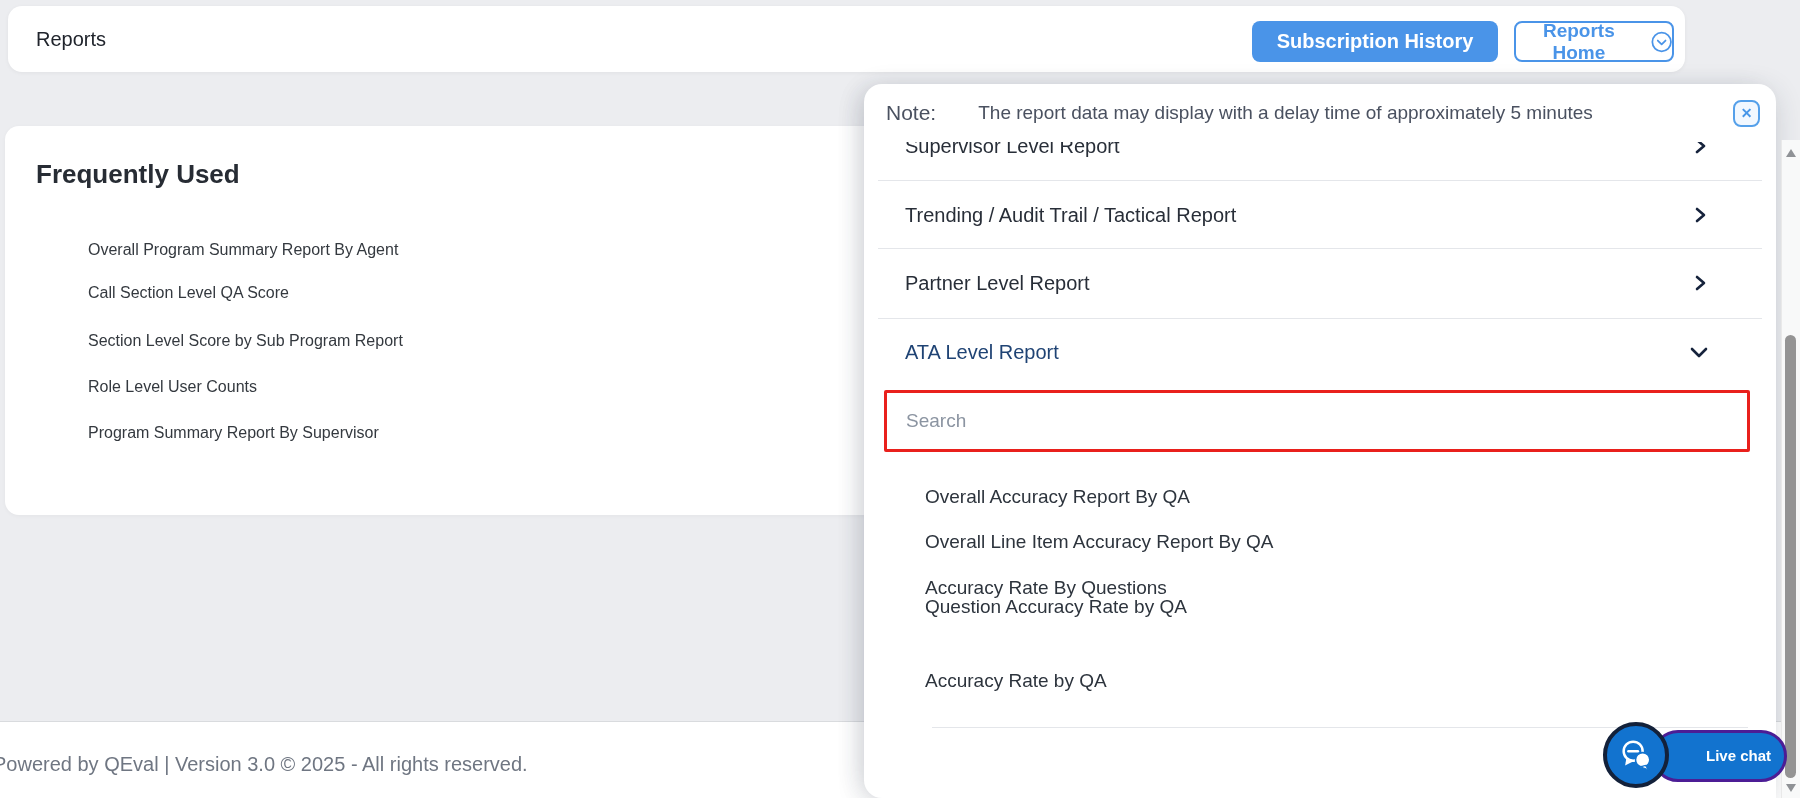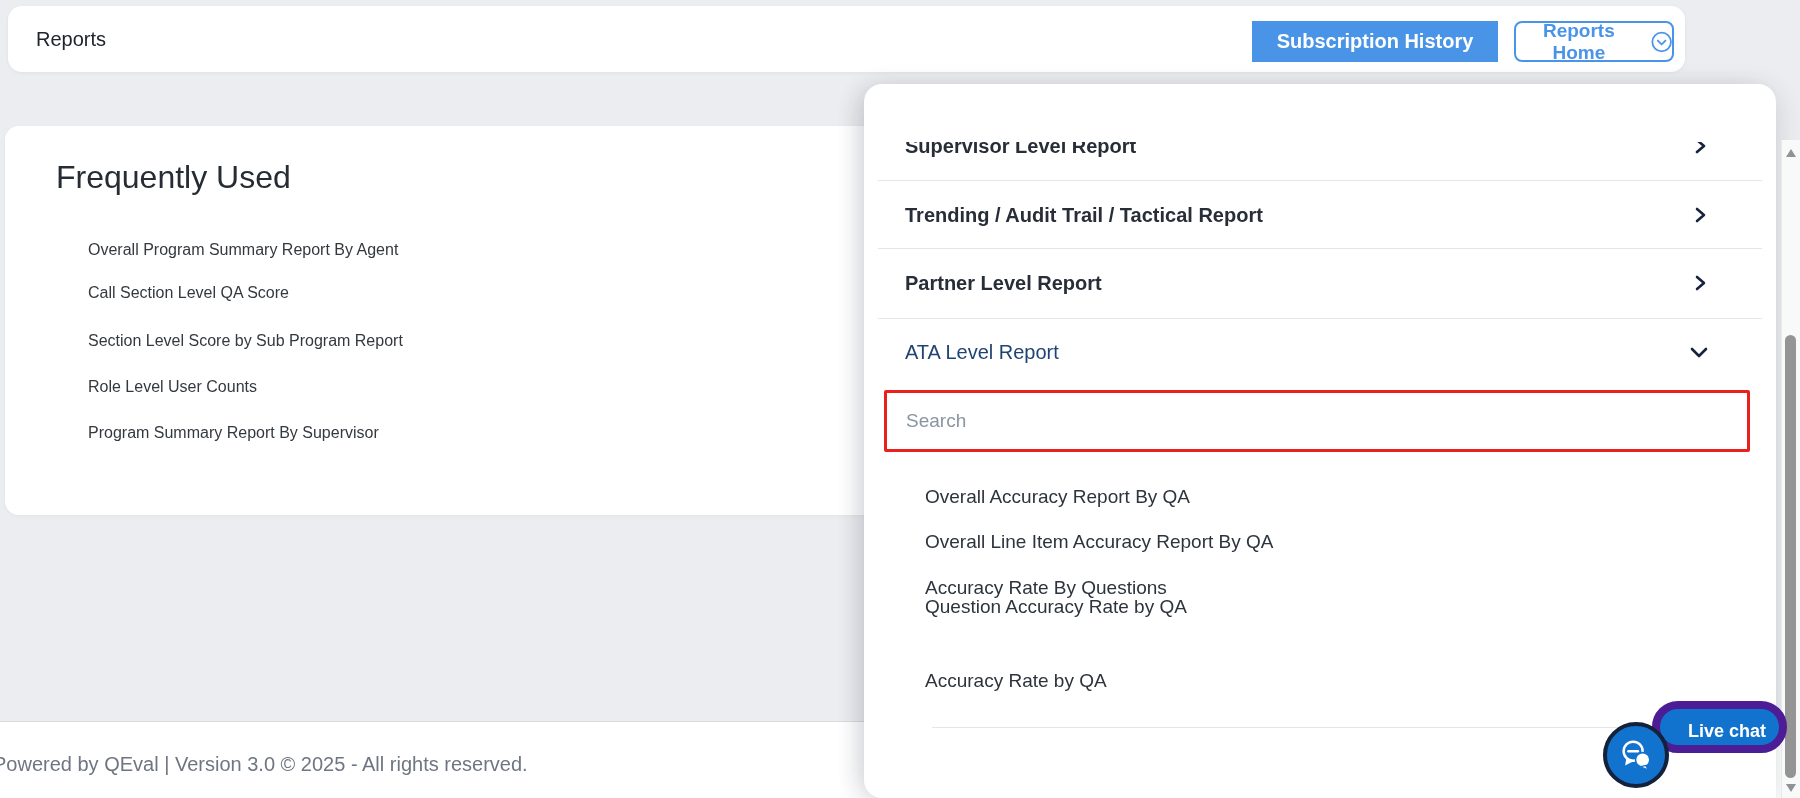--- a/index.html
+++ b/index.html
@@ -11,49 +11,49 @@
   .footer-strip { position:absolute; left:0; top:721px; width:1800px; height:77px;
     background:#ffffff; border-top:1px solid #d9dbde; z-index:1; }
   .footer-text { position:absolute; left:-7px; top:31px; font-size:20px; color:#6f7682; white-space:nowrap; }
 
   
   .header-card { position:absolute; left:8px; top:6px; width:1677px; height:66px;
     background:#ffffff; border-radius:14px; box-shadow:0 1px 4px rgba(0,0,0,0.05); z-index:2; }
   .page-title { position:absolute; left:28px; top:0; height:66px; line-height:66px;
     font-size:20px; color:#20242c; }
   .btn-subscription { position:absolute; left:1244px; top:15px; width:246px; height:41px;
-    background:#4a94e8; border:none; border-radius:0; color:#ffffff; font-size:20px; font-weight:600;
+    background:#4a94e8; border:none; border-radius:8px; color:#ffffff; font-size:20px; font-weight:600;
     font-family:"Liberation Sans", sans-serif; cursor:pointer; }
   .btn-reports-home { position:absolute; left:1506px; top:15px; width:160px; height:41px;
     background:#ffffff; border:2px solid #4a94e8; border-radius:8px; color:#4a94e8;
     font-size:19px; font-weight:600; font-family:"Liberation Sans", sans-serif; cursor:pointer;
     display:flex; align-items:center; justify-content:center; gap:9px; }
 
   
   .freq-card { position:absolute; left:5px; top:126px; width:890px; height:389px;
     background:#ffffff; border-radius:14px; box-shadow:0 1px 4px rgba(0,0,0,0.04); z-index:1; }
-  .freq-title { position:absolute; left:31px; top:33px; font-size:32px; color:#272c34; font-weight:400;margin-left:20px; }
+  .freq-title { position:absolute; left:31px; top:33px; font-size:26px; color:#272c34; font-weight:700; }
   .freq-item { position:absolute; left:83px; height:24px; line-height:24px; font-size:16px; color:#34393f; cursor:pointer; white-space:nowrap; }
   .fi-0 { top:112px; } .fi-1 { top:155px; } .fi-2 { top:203px;text-align:right; } .fi-3 { top:249px; } .fi-4 { top:295px; }
 
   
   .panel { position:absolute; left:864px; top:84px; width:912px; height:714px;
     background:#ffffff; border-radius:18px 18px 0 18px; z-index:5;
     box-shadow:0 6px 28px rgba(40,50,70,0.16), -10px 0 26px -8px rgba(40,50,70,0.14); }
   .note-row { position:absolute; left:0; top:0; width:100%; height:58px;
     display:flex; align-items:center; padding:0 16px 0 22px; }
   .note-label { font-size:21px; color:#4a5160; font-weight:500; }
   .note-message { margin-left:42px; font-size:19px; color:#4a5160; }
   .note-close { margin-left:auto; width:27px; height:27px; border:2px solid #55a0ea; border-radius:8px;
     background:#f2f8ff; color:#4796e8; font-size:14px; font-weight:bold; line-height:23px; text-align:center; cursor:pointer; }
 
   .menu-viewport { position:absolute; left:0; top:58px; right:0; bottom:0; overflow:hidden; }
   .menu-row { position:absolute; left:0; width:100%; height:68px;
     display:flex; align-items:center; padding:0 66px 0 41px; cursor:pointer; }
-  .menu-row .label { font-size:20px; color:#282e38; white-space:nowrap;font-weight:bold; }
+  .menu-row .label { font-size:20px; color:#282e38; white-space:nowrap; }
   .menu-row .chev { margin-left:auto; display:block; }
   .mr-0 { top:-30px; } .mr-1 { top:39px; } .mr-2 { top:107px; } .mr-3 { top:176px; }
   .mr-3 .label { color:#1f4374; font-weight:500; }
   .divider { position:absolute; left:14px; width:884px; height:1px; background:#e4e6ea;
     box-shadow:0 -5px 6px -3px rgba(120,130,145,0.10); }
   .dv-0 { top:38px; } .dv-1 { top:106px; } .dv-2 { top:176px; }
   .dv-bottom { top:585px; left:68px; width:816px; }
 
   .search-wrap { position:absolute; left:20px; top:248px; width:866px; height:62px;border-radius:19px; }
   .search-input { width:100%; height:100%; border:3px solid #e9201c; border-radius:2px;
@@ -69,23 +69,23 @@
   .scrollbar { position:absolute; left:1781px; top:140px; width:19px; height:658px;
     background:#f8f9f9; border-left:1px solid #e9e9e9; z-index:6; }
   .sb-up { position:absolute; left:4px; top:9px; width:0; height:0;
     border-left:5px solid transparent; border-right:5px solid transparent; border-bottom:8px solid #8f9296; }
   .sb-down { position:absolute; left:4px; bottom:6px; width:0; height:0;
     border-left:5px solid transparent; border-right:5px solid transparent; border-top:8px solid #8f9296; }
   .sb-thumb { position:absolute; left:3px; top:195px; width:11px; height:443px;
     background:#949494; border-radius:6px; }
 
   
-  .chat-pill { position:absolute; left:1652px; top:701px; width:135px; height:52px;
-    background:#1273cf; border:8px solid #4c1d95; border-radius:26px; z-index:10;
-    color:#ffffff; font-size:18px; font-weight:bold; font-family:"Liberation Sans", sans-serif;
+  .chat-pill { position:absolute; left:1652px; top:730px; width:135px; height:52px;
+    background:#1273cf; border:3px solid #4c1d95; border-radius:26px; z-index:10;
+    color:#ffffff; font-size:15px; font-weight:bold; font-family:"Liberation Sans", sans-serif;
     text-align:right; padding-right:13px; line-height:45px; cursor:pointer; }
   .chat-circle { position:absolute; left:1603px; top:722px; width:66px; height:66px;
     background:#1273cf; border:4px solid #13213a; border-radius:50%; z-index:11;
     display:flex; align-items:center; justify-content:center; cursor:pointer; }
 </style>
 </head>
 <body>
 
 <div class="page">
 
@@ -109,20 +109,25 @@
     <div class="freq-title">Frequently Used</div>
     <div class="freq-item fi-0">Overall Program Summary Report By Agent</div>
     <div class="freq-item fi-1">Call Section Level QA Score</div>
     <div class="freq-item fi-2">Section Level Score by Sub Program Report</div>
     <div class="freq-item fi-3">Role Level User Counts</div>
     <div class="freq-item fi-4">Program Summary Report By Supervisor</div>
   </div>
 
   <div class="panel">
 
+    <div class="note-row">
+      <span class="note-label">Note:</span>
+      <span class="note-message">The report data may display with a delay time of approximately 5 minutes</span>
+      <span class="note-close">✕</span>
+    </div>
 
     <div class="menu-viewport">
 
       <div class="menu-row mr-0">
         <span class="label">Supervisor Level Report</span>
         <svg class="chev" width="20" height="20" viewBox="0 0 20 20">
           <path d="M7 4 L14 10 L7 16" fill="none" stroke="#16233c" stroke-width="2.6" stroke-linecap="round" stroke-linejoin="round"></path>
         </svg>
       </div>
       <div class="divider dv-0"></div>

